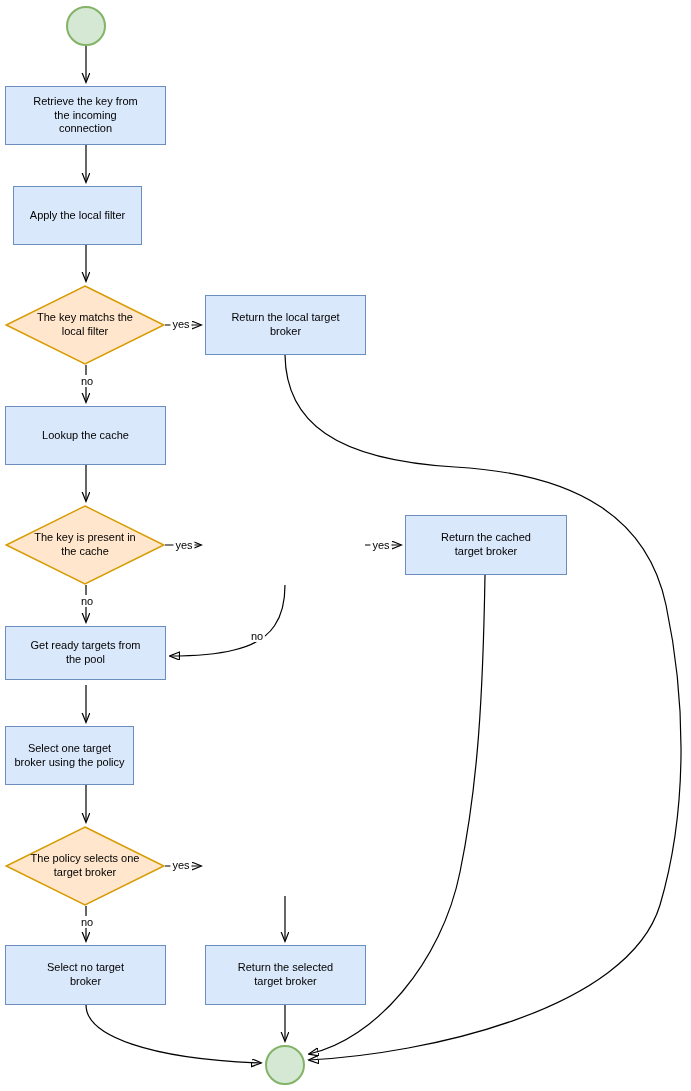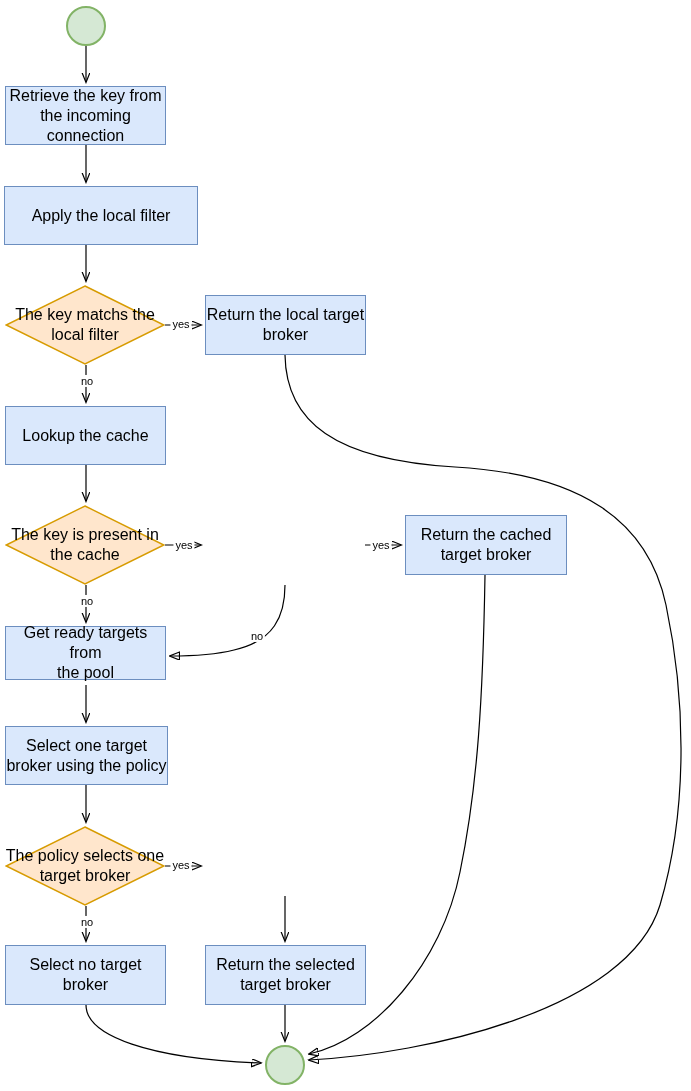--- a/index.html
+++ b/index.html
@@ -12,21 +12,21 @@
   .node{
     position:absolute;box-sizing:border-box;
     display:flex;align-items:center;justify-content:center;
   }
   .process{background:var(--process-fill,#dae8fc);border:1px solid var(--process-stroke,#6c8ebf);}
   .terminal{background:var(--terminal-fill,#d5e8d4);border:2px solid var(--terminal-stroke,#82b366);border-radius:50%;}
   .decision{background:transparent;border:none;}
   .diamond-shape{position:absolute;left:0;top:0;width:100%;height:100%;}
   .diamond-shape polygon{fill:var(--decision-fill,#ffe6cc);stroke:var(--decision-stroke,#d79b00);stroke-width:1.4;}
   .node-label{
-    position:relative;font-size:16px;line-height:1.25;color:var(--label-text,#000000);
+    position:relative;font-size:11px;line-height:1.25;color:var(--label-text,#000000);
     text-align:center;white-space:pre-line;pointer-events:none;
   }
   .edge-label{
     position:absolute;transform:translate(-50%,-50%);
     background:#ffffff;font-size:11px;line-height:1.1;color:#000000;padding:0 2px;
   }
 </style>
 </head>
 <body>
 
@@ -60,21 +60,21 @@
   </svg>
 
   <div class="node terminal" style="left:66px;top:6px;width:40px;height:40px"></div>
 
   <div class="node process" style="left:5px;top:86px;width:161px;height:59px">
     <div class="node-label">Retrieve the key from
 the incoming
 connection</div>
   </div>
 
-  <div class="node process" style="left:4px;top:186px;width:194px;height:59px">
+  <div class="node process" style="left:13px;top:186px;width:129px;height:59px">
     <div class="node-label">Apply the local filter</div>
   </div>
 
   <div class="node decision" style="left:5px;top:285px;width:160px;height:80px">
     <svg class="diamond-shape" viewBox="0 0 160 80" preserveAspectRatio="none">
         <polygon points="80,1 158.8,40 80,79 1.2,40"></polygon>
       </svg>
     <div class="node-label">The key matchs the
 local filter</div>
   </div>
@@ -100,21 +100,21 @@
   <div class="node process" style="left:405px;top:515px;width:162px;height:60px">
     <div class="node-label">Return the cached
 target broker</div>
   </div>
 
   <div class="node process" style="left:5px;top:626px;width:161px;height:54px">
     <div class="node-label">Get ready targets from
 the pool</div>
   </div>
 
-  <div class="node process" style="left:5px;top:726px;width:163px;height:59px">
+  <div class="node process" style="left:5px;top:726px;width:129px;height:59px">
     <div class="node-label">Select one target
 broker using the policy</div>
   </div>
 
   <div class="node decision" style="left:5px;top:826px;width:160px;height:80px">
     <svg class="diamond-shape" viewBox="0 0 160 80" preserveAspectRatio="none">
         <polygon points="80,1 158.8,40 80,79 1.2,40"></polygon>
       </svg>
     <div class="node-label">The policy selects one
 target broker</div>

